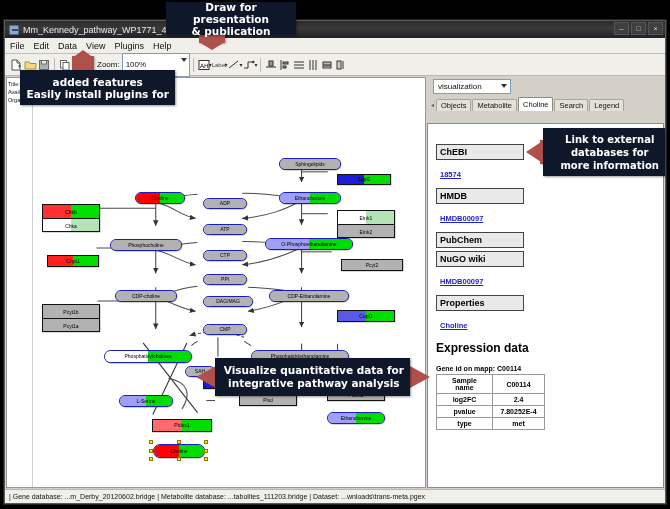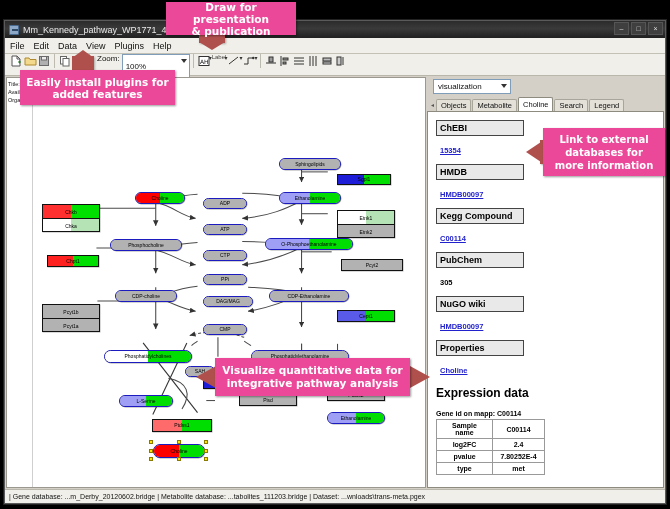--- a/index.html
+++ b/index.html
@@ -50,21 +50,21 @@
     border-bottom:1px solid #c3c0b6;
     display:flex; align-items:center; padding-left:5px;
     font-size:9px; color:#111;
   }
   #menubar span { margin-right:9px; cursor:default; }
   
   #toolbar {
     flex:0 0 22px; height:22px;
     background:#f0efe9;
     border-bottom:1px solid #b9b6ac;
-    display:flex; align-items:flex-start; padding:0 4px;
+    display:flex; align-items:center; padding:0 4px;
   }
   .tb-ico {
     width:14px; height:14px;
     display:flex; align-items:center; justify-content:center;
     font-size:10px; color:#555;
   }
   .tb-sep { width:1px; height:14px; background:#bdbab0; margin:0 3px; }
   #zoomlabel { font-size:8px; color:#111; margin:0 2px 0 4px; }
   #zoomcombo {
     width:68px; height:24px; background:#fff;
@@ -154,21 +154,21 @@
   #tabstrip .scroller{ width:5px; color:#555; font-size:6px; line-height:11px;}
   .tab {
     border:1px solid #a8a59b; border-bottom:none;
     background:#e4e1d9; padding:1px 4px; margin-right:1px;
     border-radius:2px 2px 0 0; height:12px; line-height:10px;
   }
   .tab.active { background:#fff; height:14px; line-height:12px; font-weight:normal;
                 border-color:#8d8a80; position:relative; z-index:2; }
   #backpage {
     flex:1 1 auto; background:#fff; border:1px solid #8d8a80;
-    overflow:hidden; position:relative; padding:8px 0 0 8px;
+    overflow:hidden; position:relative; padding:20px 0 0 8px;margin-top:12px;
   }
   .dbhead {
     width:88px; border:1px solid #444; background:#e9e9e9;
     font-size:9px; font-weight:bold; color:#000;
     padding:2px 3px; margin-bottom:3px;
   }
   .dblink {
     font-size:7.5px; color:#2222cc; text-decoration:underline;
     font-weight:bold; margin:0 0 9px 4px; display:inline-block;
   }
@@ -185,24 +185,24 @@
   #exptable td.v { width:52px; }
   
   #statusbar {
     flex:0 0 14px; height:14px; background:#f0efe9;
     border-top:1px solid #b9b6ac;
     display:flex; align-items:center; padding-left:4px;
     font-size:7px; color:#111; white-space:nowrap; overflow:hidden;
   }
   
   .callout {
-    position:absolute; background:#ec4899;
+    position:absolute; background:#0f172a;
     color:#fff; font-weight:bold; text-align:center;
     font-family:"DejaVu Sans", sans-serif;
-    display:flex; align-items:center; justify-content:center;
+    display:flex; align-items:center; justify-content:flex-end;
     box-shadow:1px 1px 2px rgba(0,0,0,.4);
     z-index:60;
   }
   .callout .txt { padding:0 6px; }
   .cstem {
     position:absolute; background:#b0504d; z-index:59;
     box-shadow:1px 1px 2px rgba(0,0,0,.3);
   }
   .ctri { position:absolute; width:0; height:0; z-index:59; }
   #c1 { left:166px; top:2px; width:130px; height:33px; font-size:10.5px; line-height:12px; }
@@ -642,33 +642,28 @@
         <div class="tab">Metabolite</div>
         <div class="tab active">Choline</div>
         <div class="tab">Search</div>
         <div class="tab">Legend</div>
       </div>
 
       <div id="backpage">
         <div id="db-host">
             <div class="dbblock">
               <div class="dbhead">ChEBI</div>
-              <div><span class="dblink">15354</span></div>
+              <div><span class="dblink">18574</span></div>
             </div>
             <div class="dbblock">
               <div class="dbhead">HMDB</div>
               <div><span class="dblink">HMDB00097</span></div>
             </div>
             <div class="dbblock">
-              <div class="dbhead">Kegg Compound</div>
-              <div><span class="dblink">C00114</span></div>
-            </div>
-            <div class="dbblock">
               <div class="dbhead">PubChem</div>
-              <div><span class="dbplain">305</span></div>
             </div>
             <div class="dbblock">
               <div class="dbhead">NuGO wiki</div>
               <div><span class="dblink">HMDB00097</span></div>
             </div>
             <div class="dbblock">
               <div class="dbhead">Properties</div>
               <div><span class="dblink">Choline</span></div>
             </div>
           </div>
@@ -709,22 +704,22 @@
   <div class="txt">
     <div>Draw for presentation</div>
     <div>&amp; publication</div>
   </div>
 </div>
 
 <div class="cstem" id="c2stem"></div>
 <div class="ctri" id="c2tri"></div>
 <div class="callout" id="c2">
   <div class="txt">
+    <div>added features</div>
     <div>Easily install plugins for</div>
-    <div>added features</div>
   </div>
 </div>
 
 <div class="cstem" id="c3stem"></div>
 <div class="ctri" id="c3tri"></div>
 <div class="callout" id="c3">
   <div class="txt">
     <div>Link  to external</div>
     <div>databases  for</div>
     <div>more information</div>

